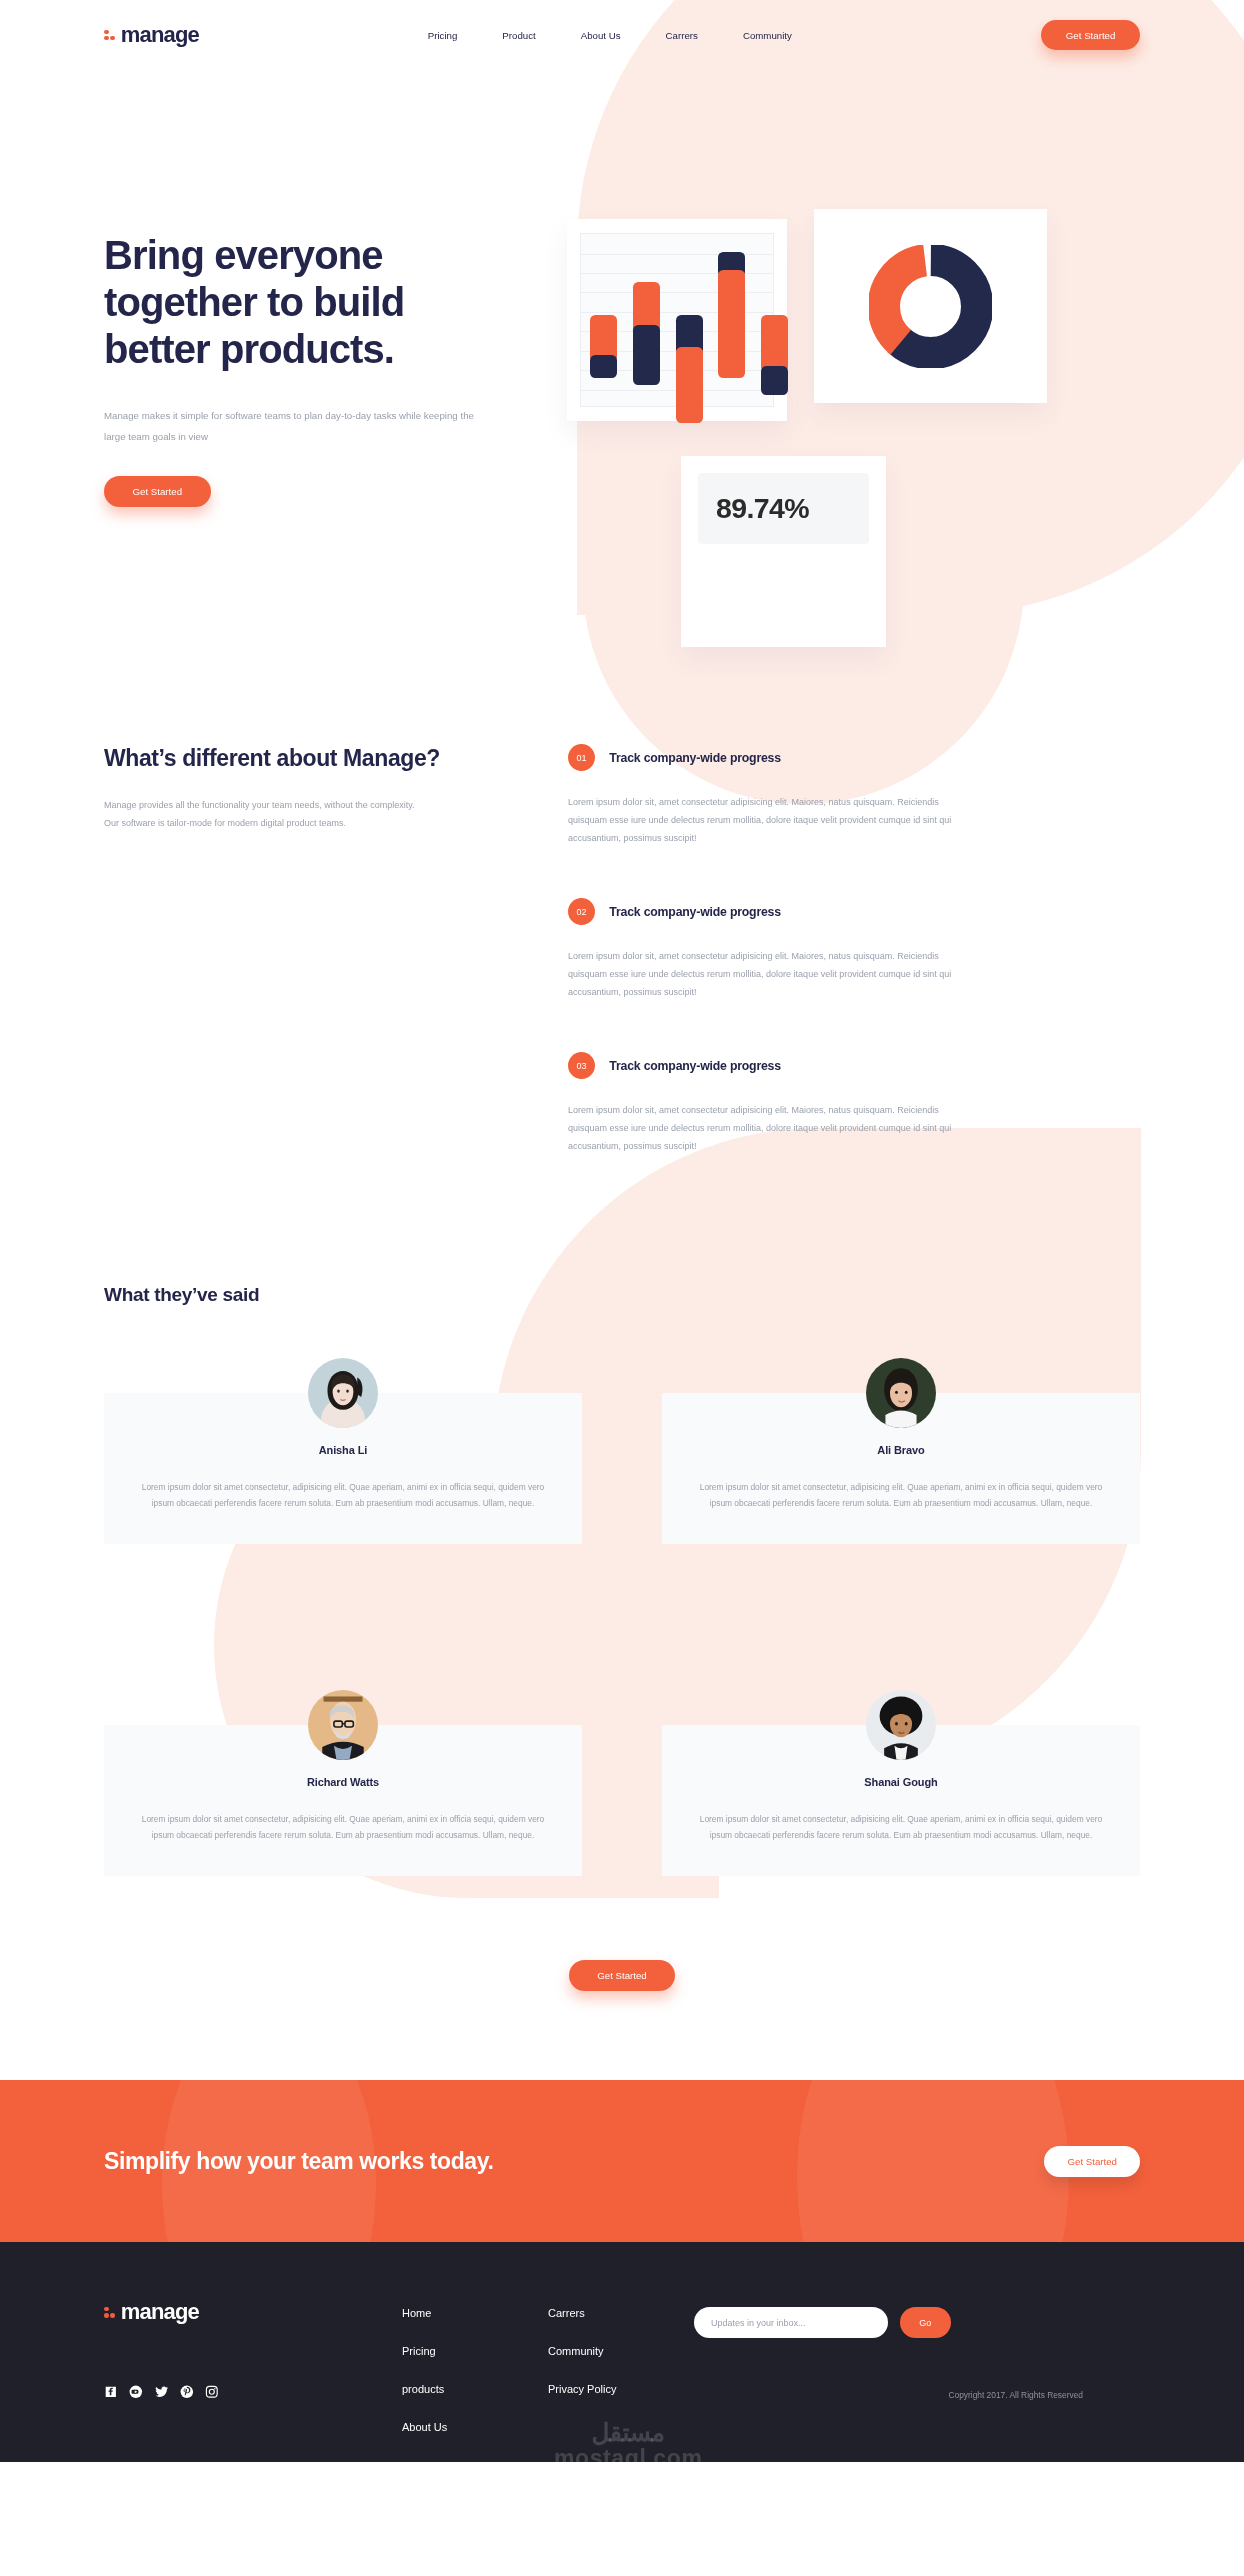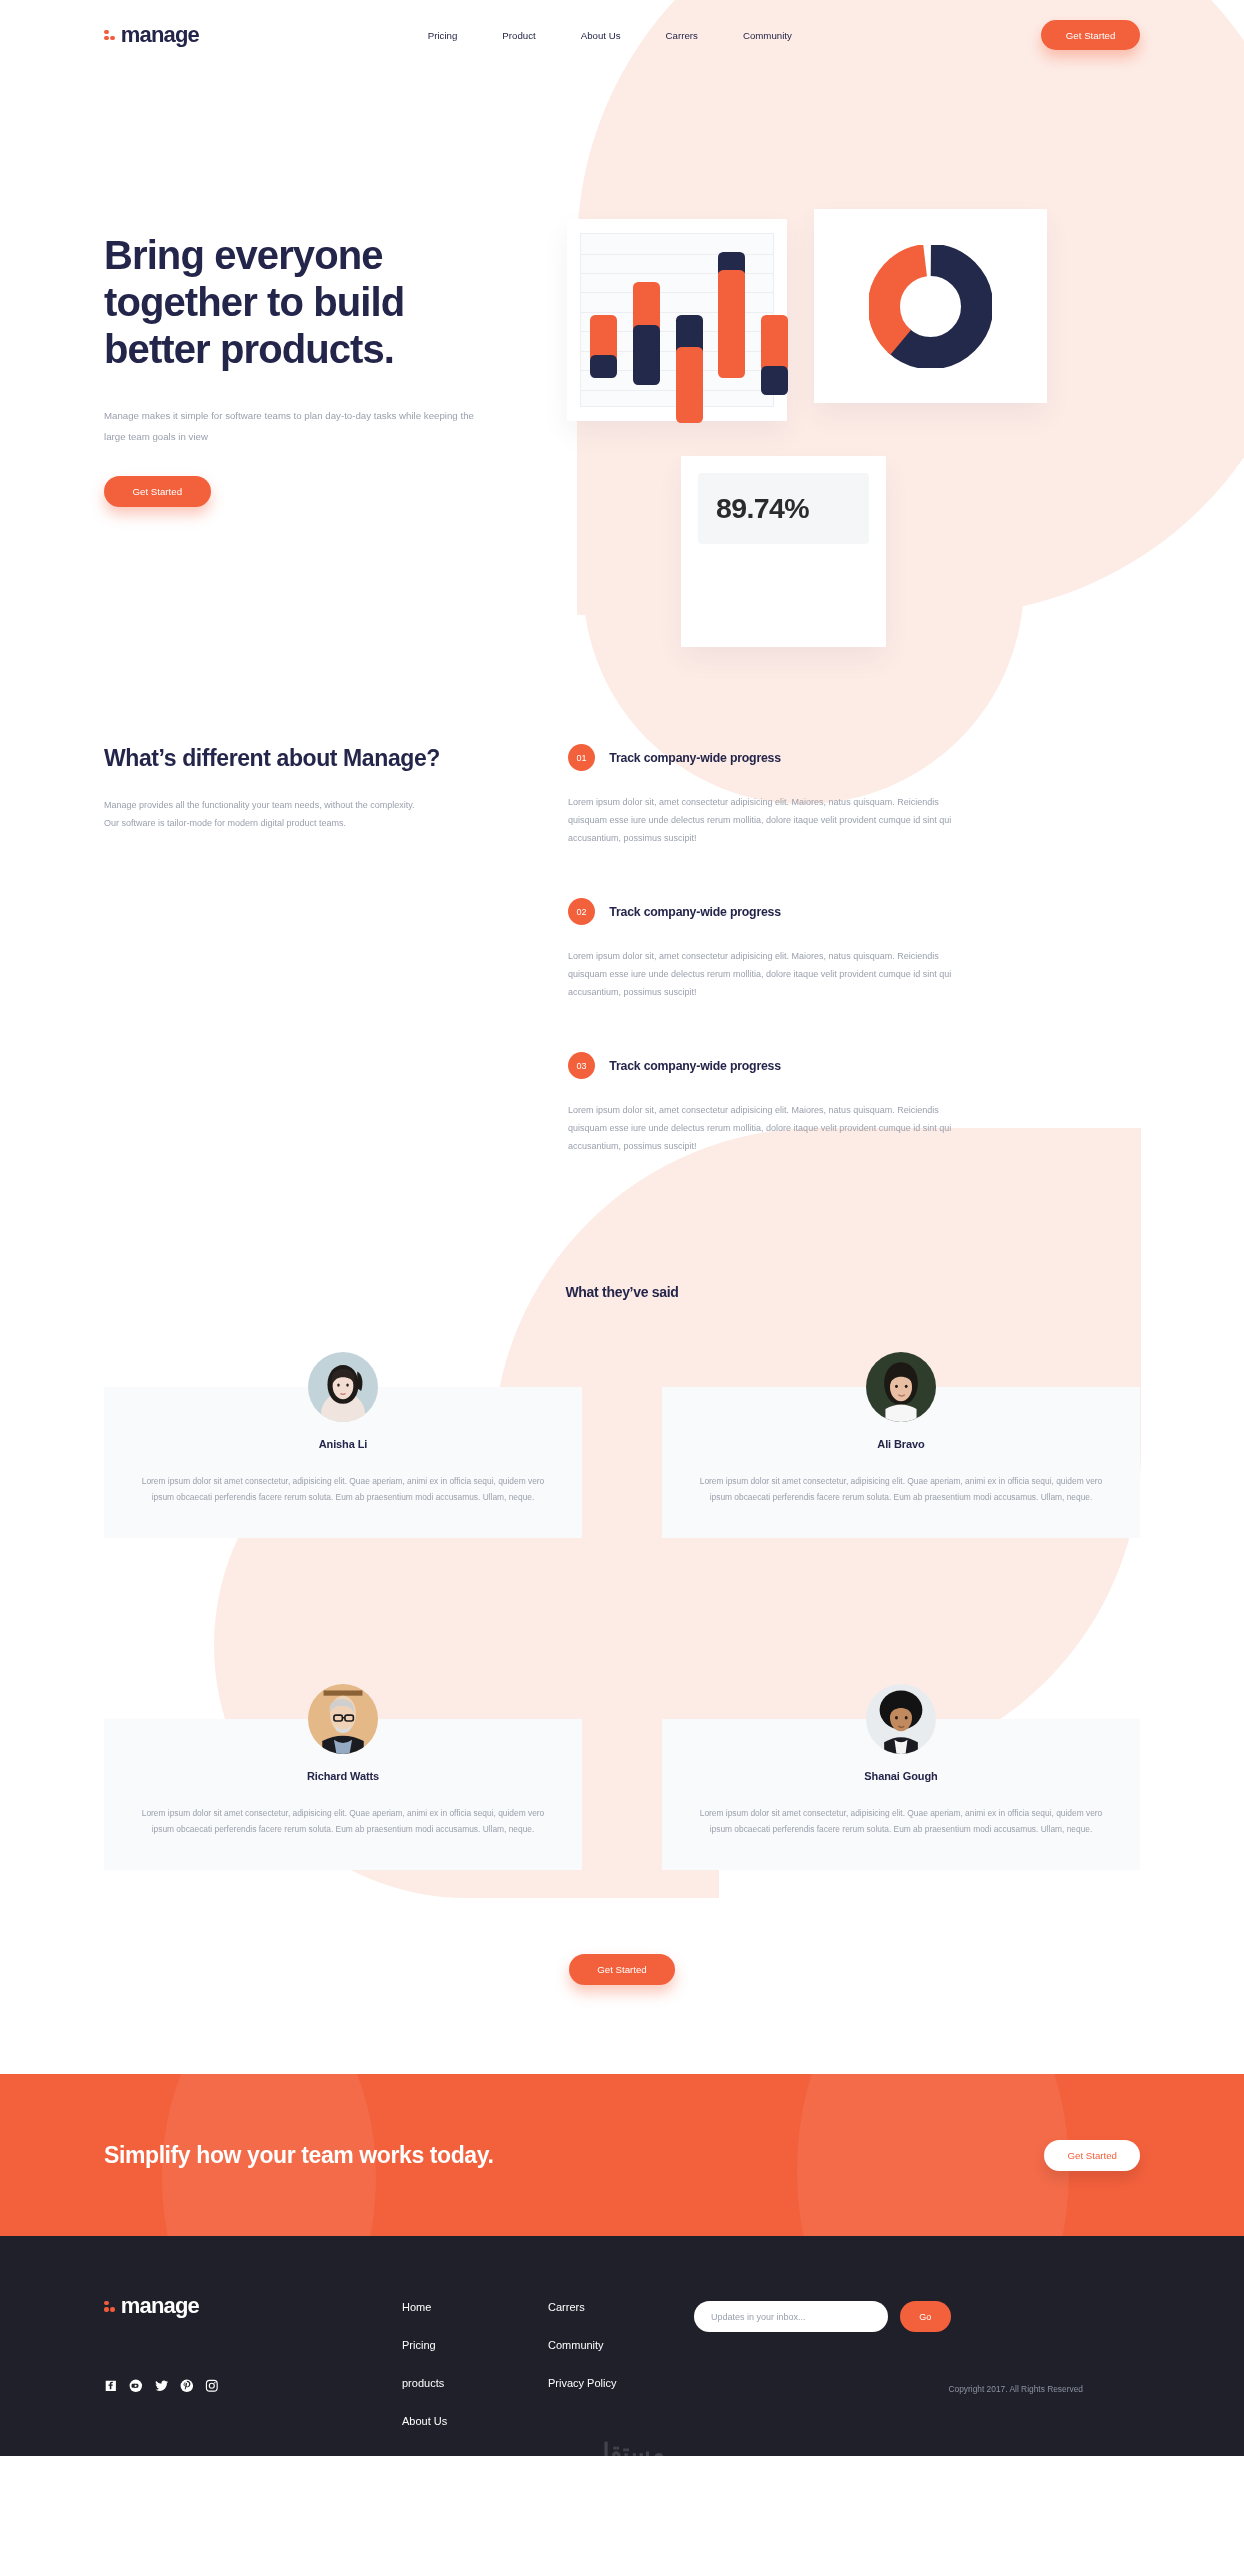--- a/index.html
+++ b/index.html
@@ -110,21 +110,21 @@
   .feature-head { display:flex; align-items:center; gap:14.3px; }
   .feature-num {
     width:27px; height:27px; border-radius:13.6px; background:#f3603c;
     color:#fff; font-size:9px; display:flex; align-items:center; justify-content:center;
   }
   .feature-title { font-size:12.3px; font-weight:700; letter-spacing:-0.2px; }
   .feature-body { margin-top:22px; font-size:9px; line-height:2.0; color:#9aa0ad; max-width:397px; }
 
   
   .testimonials { position:relative; z-index:5; padding:78px 104px 0 104px; }
-  .test-title { text-align:center; font-size:14px; font-weight:700; letter-spacing:-0.3px; }
+  .test-title { font-size:19px; font-weight:700; letter-spacing:-0.3px; }
   .test-grid {
     margin-top:87px;
     display:grid; grid-template-columns:1fr 1fr; gap:181px 80px;
   }
   .test-card {
     background:#f9fafb; position:relative;
     padding:51px 31px 32px 31px; text-align:center;
   }
   .test-avatar {
     position:absolute; top:-35px; left:50%; transform:translateX(-50%);
@@ -184,21 +184,21 @@
     background:#f3603c; color:#fff; border:none; border-radius:15.6px;
     width:51px; height:31px; font-size:9px; cursor:pointer;
     font-family:"Liberation Sans",sans-serif;
   }
   .copyright { margin-top:52px; font-size:8.4px; color:#8d93a1; text-align:right; padding-right:57px; }
 
   
   .watermark {
     position:absolute; z-index:6; left:554px; top:2420px;
     color:rgba(255,255,255,0.16); pointer-events:none;
-    text-align:center; font-size:24.6px; line-height:1.05; font-weight:700;margin-top:20px;
+    text-align:center; font-size:24.6px; line-height:1.05; font-weight:700;
   }
   .watermark .wm2 { font-size:23px; letter-spacing:0.6px; }
 </style>
 </head>
 <body>
 
 <div class="page">
 
   <div class="blob blob-hero"></div>
   <div class="blob blob-hero2"></div>

